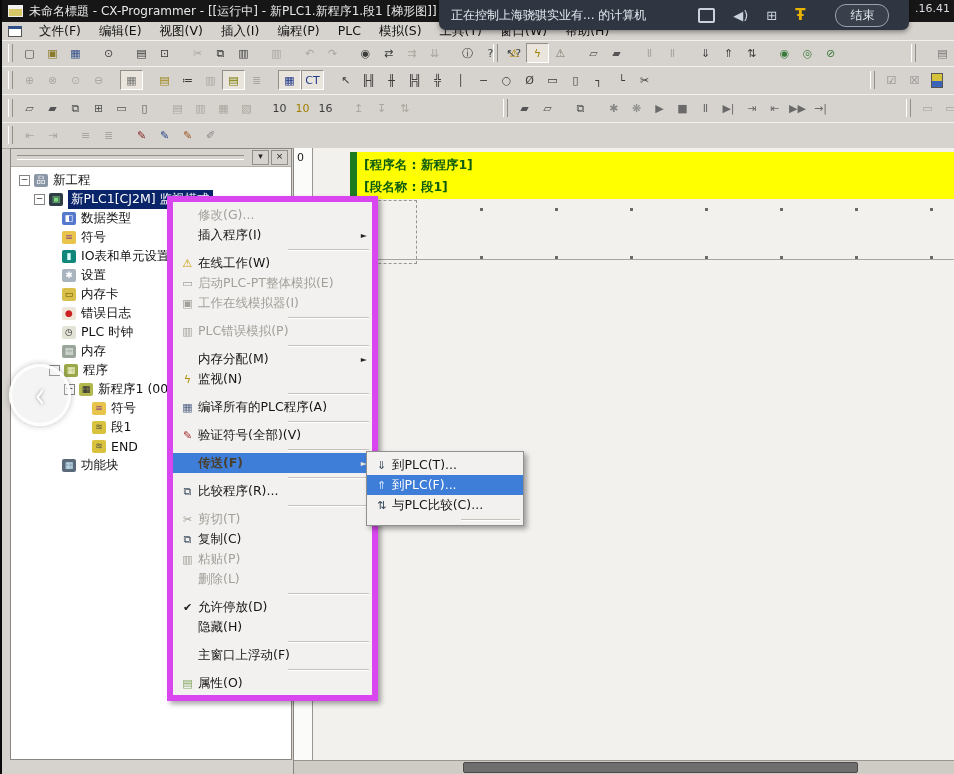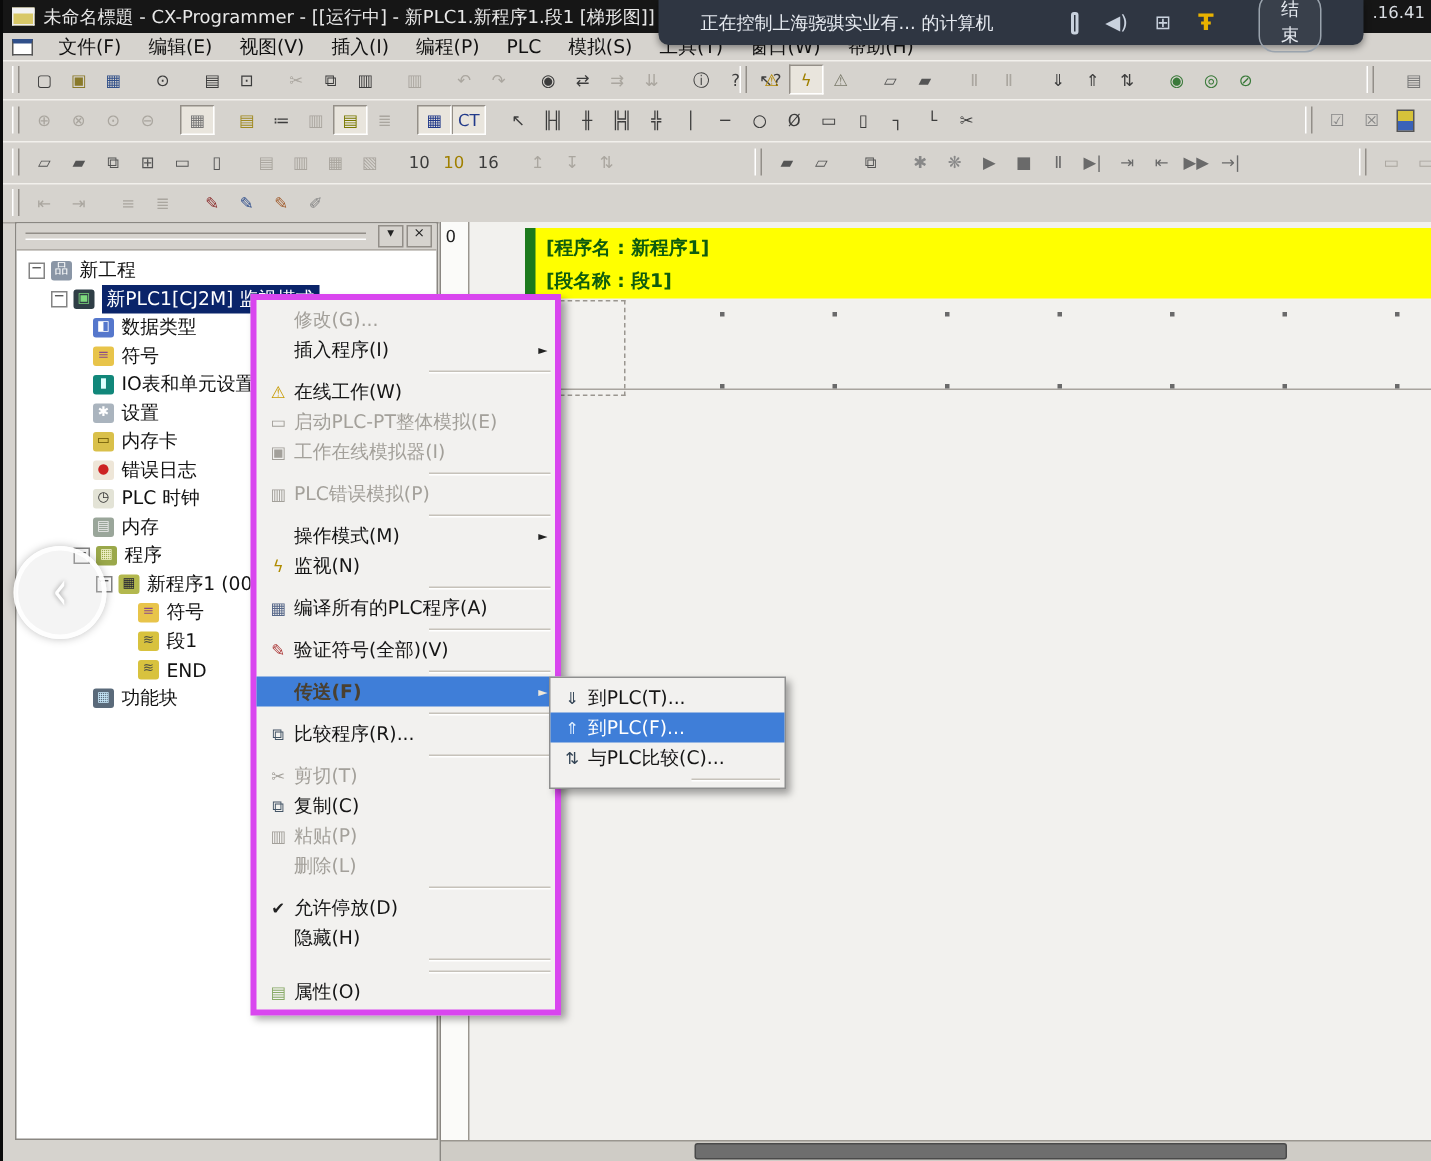--- a/index.html
+++ b/index.html
@@ -5,21 +5,21 @@
   html,body{margin:0;padding:0;width:954px;height:774px;overflow:hidden;
     font-family:"DejaVu Sans","Liberation Sans",sans-serif;}
   .screen{position:relative;width:954px;height:774px;background:#d6d3ce;border-left:2px solid #0a0a0a;box-sizing:border-box;}
 
   
   .titlebar{position:absolute;left:0;top:0;width:100%;height:22px;background:#161616;display:flex;align-items:center;gap:6px;padding-left:6px;box-sizing:border-box;}
   .app-icon{width:15px;height:12px;background:#d8c868;border:1px solid #eee;border-top:4px solid #f2f2f2;box-sizing:border-box;}
   .title-text{color:#e8e8e8;font-size:12px;white-space:nowrap;}
 
   
-  .overlay-bar{position:absolute;left:437px;top:0;width:470px;height:30px;background:#2f3642;border-radius:0 0 7px 7px;display:flex;align-items:center;gap:18px;padding:0 28px;box-sizing:border-box;z-index:90;box-shadow:0 2px 5px rgba(0,0,0,.4);}
+  .overlay-bar{position:absolute;left:437px;top:0;width:470px;height:30px;background:#2f3642;border-radius:0 0 7px 7px;display:flex;align-items:center;gap:18px;padding:0 12px;box-sizing:border-box;z-index:90;box-shadow:0 2px 5px rgba(0,0,0,.4);}
   .overlay-status{color:#e6eaf0;font-size:12px;white-space:nowrap;margin-right:34px;}
   .ov-ic{color:#c9d2de;font-size:13px;line-height:1;}
   .ov-box{width:13px;height:11px;border:2px solid #c9d2de;border-radius:2px;}
   .ov-pointer{color:#e8b200;font-weight:bold;font-size:15px;}
   .end-btn{margin-left:12px;border:1px solid #9aa3ad;border-radius:11px;color:#e6eaf0;font-size:12px;padding:2px 14px;background:rgba(255,255,255,.05);}
   .corner-text{position:absolute;right:4px;top:2px;color:#d9dde2;font-size:11px;z-index:91;}
 
   
   .menubar{position:absolute;left:0;top:22px;width:100%;height:18px;background:#d6d3ce;display:flex;align-items:center;border-bottom:1px solid #b8b4ae;}
   .mdi-icon{width:14px;height:11px;border:1px solid #555;border-top:3px solid #30508a;margin:0 8px 0 6px;background:#fff;box-sizing:border-box;}
@@ -64,21 +64,21 @@
   .dot{position:absolute;width:3px;height:3px;background:#6a6a6a;}
   .rung-line{position:absolute;left:56px;top:111px;width:607px;height:1px;background:#a8a49e;}
   .hscroll{position:absolute;left:0;bottom:0;width:100%;height:13px;background:#cfccc6;border-top:1px solid #9a968f;}
   .hthumb{position:absolute;left:169px;top:1px;width:395px;height:11px;background:#6e6e6e;border:1px solid #4a4a4a;border-radius:2px;box-sizing:border-box;}
 
   
   .side-circle{position:absolute;left:7px;top:364px;width:56px;height:56px;border:3px solid rgba(255,255,255,.95);border-radius:50%;background:rgba(210,210,210,.25);box-shadow:0 0 6px rgba(0,0,0,.25);z-index:95;display:flex;align-items:center;justify-content:center;}
   .side-circle span{color:#fff;font-size:26px;line-height:1;text-shadow:0 0 3px rgba(0,0,0,.4);transform:scaleY(1.4);}
 
   
-  .ctx-menu{position:absolute;left:165px;top:196px;width:199px;background:#f2f1ef;border:4px solid #d946ef;box-shadow:3px 3px 5px rgba(0,0,0,.35);padding:3px 0 2px;z-index:50;}
+  .ctx-menu{position:absolute;left:165px;top:196px;width:199px;background:#f2f1ef;border:6px solid #d946ef;box-shadow:3px 3px 5px rgba(0,0,0,.35);padding:3px 0 2px;z-index:50;}
   .sub-menu{position:absolute;left:364px;top:451px;width:156px;background:#f2f1ef;border:1px solid #8f8f8f;box-shadow:3px 3px 5px rgba(0,0,0,.35);padding:3px 0 2px;z-index:51;}
   .mi{display:flex;align-items:center;height:20px;padding:0 5px 0 4px;font-size:12.5px;color:#151515;}
   .mi-icon{width:21px;flex:none;text-align:center;font-size:11px;line-height:1;}
   .mi-label{flex:1;white-space:nowrap;overflow:hidden;}
   .mi-arrow{width:10px;flex:none;font-size:8px;color:#222;text-align:right;}
   .mi.disabled{color:#a3a09a;}
   .mi.disabled .mi-icon{color:#a3a09a !important;}
   .mi.hlp{background:#3f7ed8;}
   .mi.hlp .mi-label{color:#4a4030;font-weight:bold;}
   .mi.hlp .mi-arrow{color:#f0e8d8;}
@@ -468,21 +468,21 @@
       </div>
 
       <div class="mi sep">
         <span class="mi-icon"></span>
         <span class="mi-label"></span>
         <span class="mi-arrow"></span>
       </div>
 
       <div class="mi">
         <span class="mi-icon"></span>
-        <span class="mi-label">操作模式(M)</span>
+        <span class="mi-label">内存分配(M)</span>
         <span class="mi-arrow">►</span>
       </div>
 
       <div class="mi">
         <span class="mi-icon" style="color: rgb(176, 140, 0);">ϟ</span>
         <span class="mi-label">监视(N)</span>
         <span class="mi-arrow"></span>
       </div>
 
       <div class="mi sep">
@@ -581,20 +581,25 @@
         <span class="mi-label">隐藏(H)</span>
         <span class="mi-arrow"></span>
       </div>
 
       <div class="mi sep">
         <span class="mi-icon"></span>
         <span class="mi-label"></span>
         <span class="mi-arrow"></span>
       </div>
 
+      <div class="mi">
+        <span class="mi-icon"></span>
+        <span class="mi-label">主窗口上浮动(F)</span>
+        <span class="mi-arrow"></span>
+      </div>
 
       <div class="mi sep">
         <span class="mi-icon"></span>
         <span class="mi-label"></span>
         <span class="mi-arrow"></span>
       </div>
 
       <div class="mi">
         <span class="mi-icon" style="color: rgb(136, 170, 102);">▤</span>
         <span class="mi-label">属性(O)</span>

